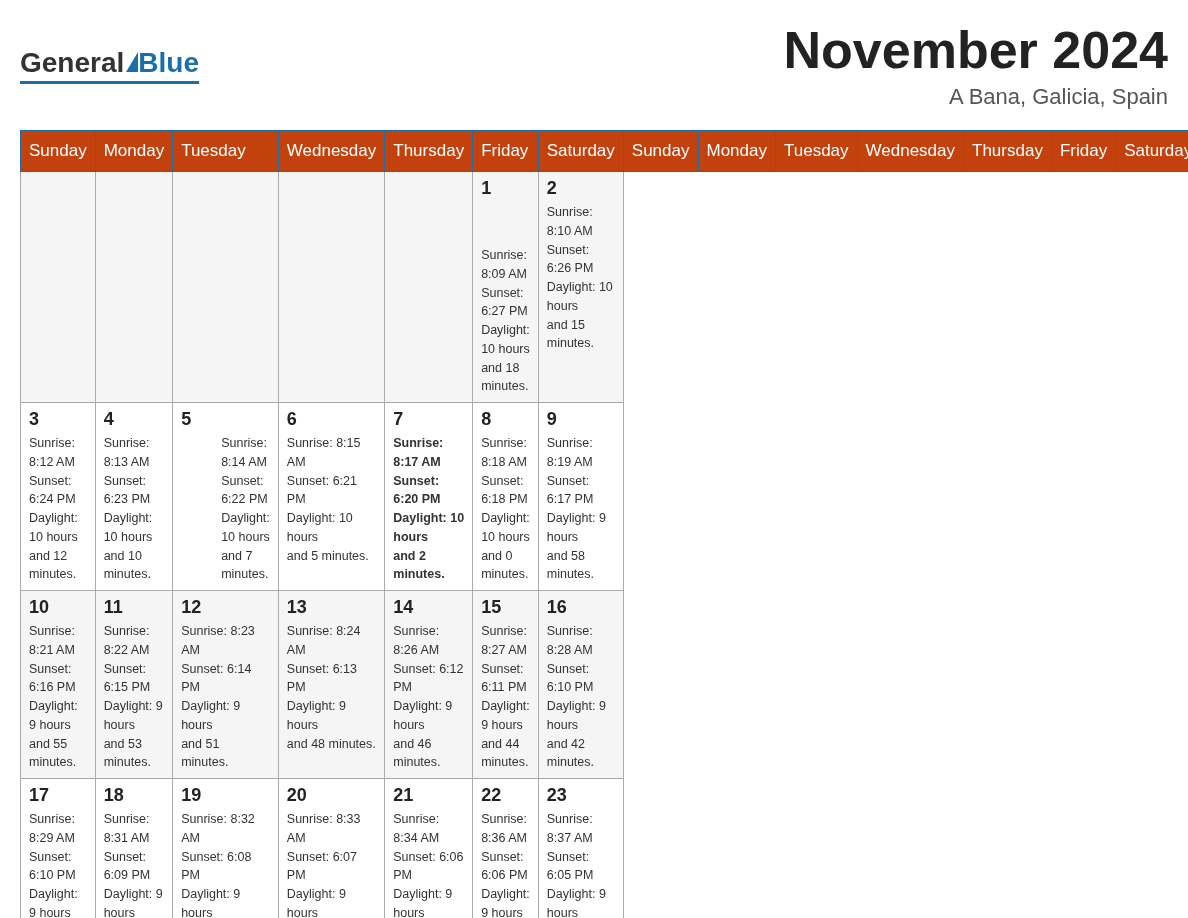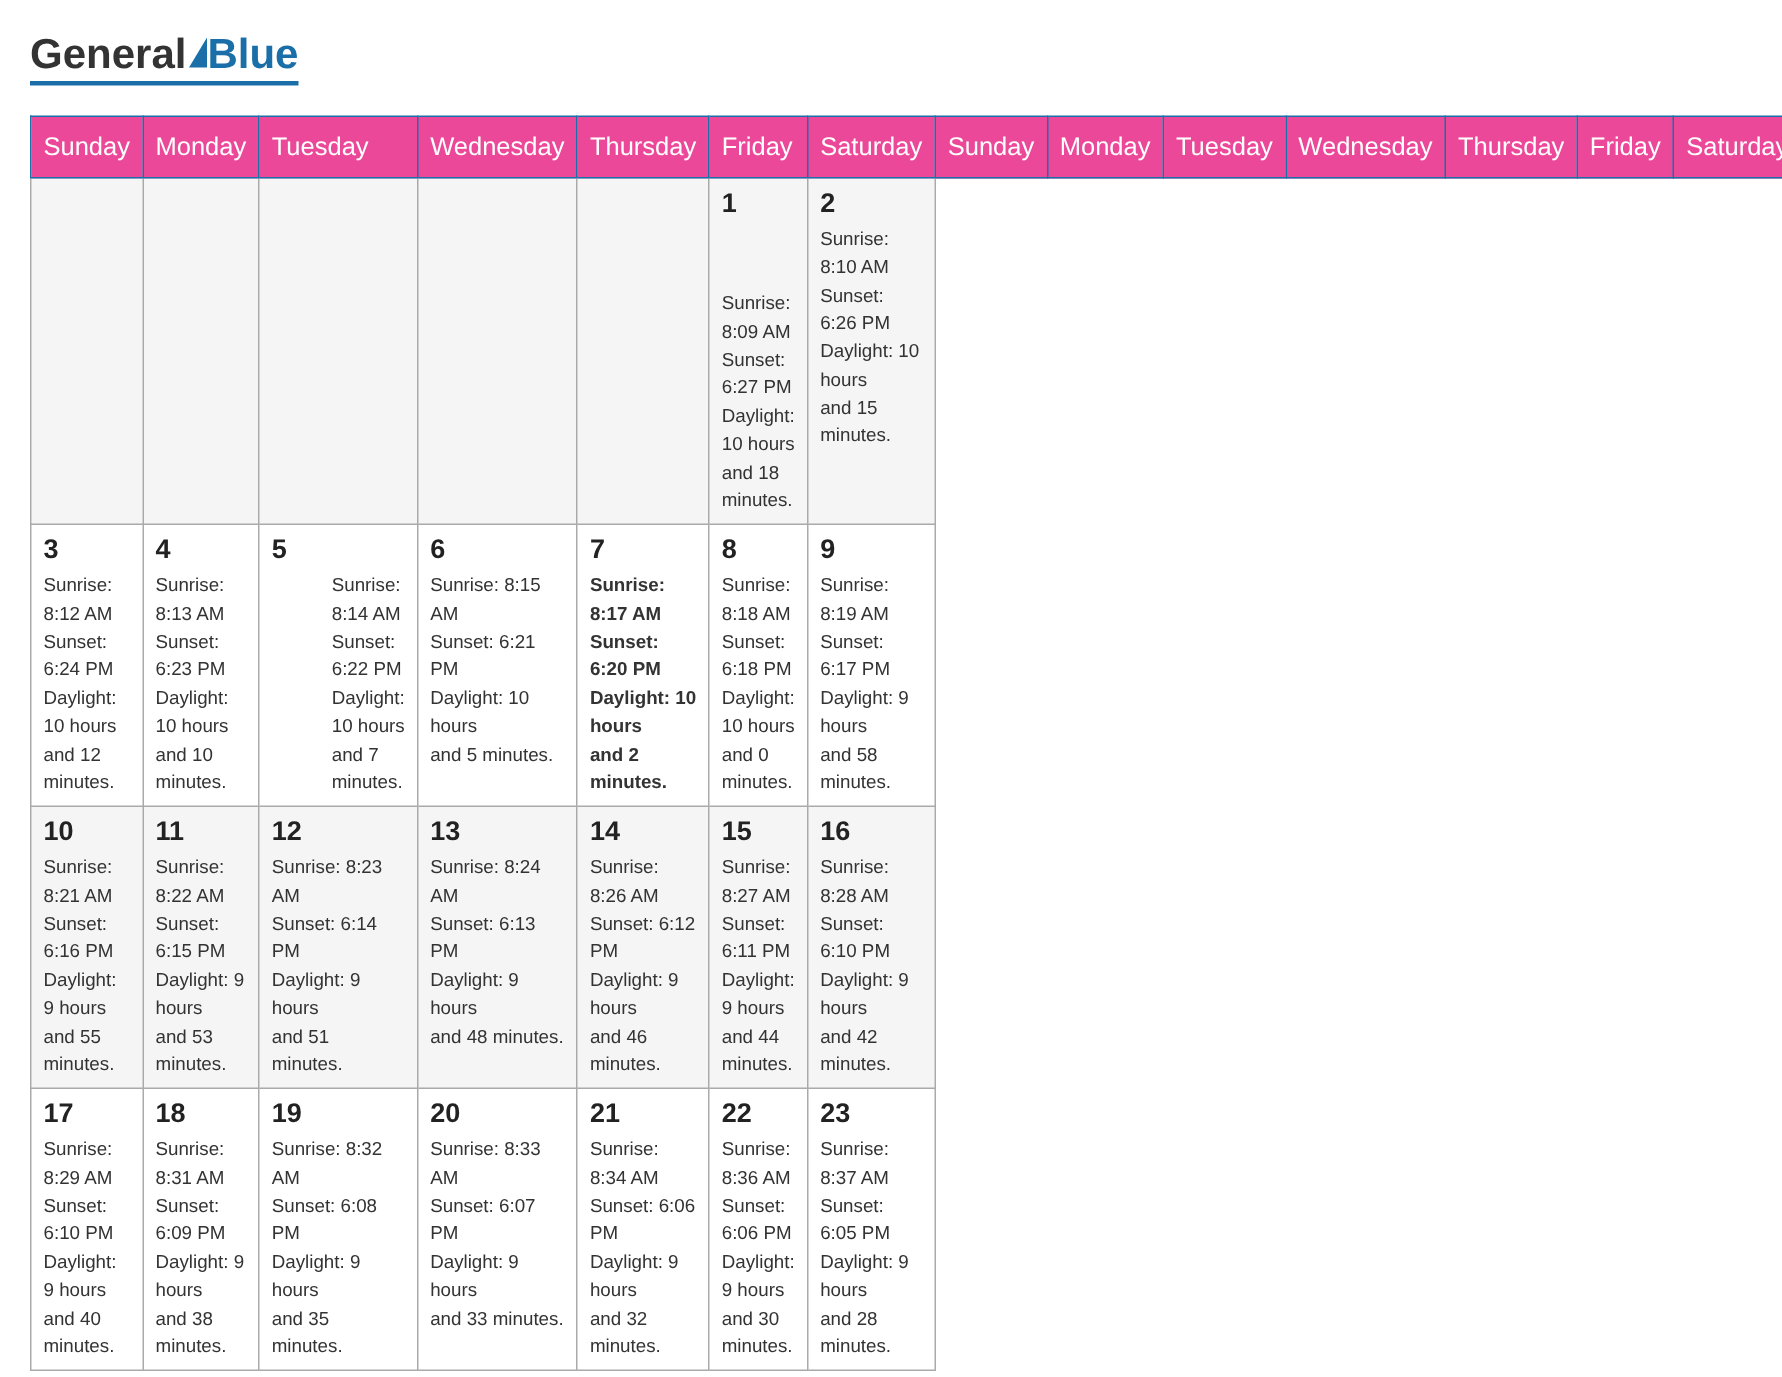--- a/index.html
+++ b/index.html
@@ -59,21 +59,21 @@
     .location-title {
       font-size: 22px;
       color: #555;
       margin-top: 4px;
     }
     table {
       width: 100%;
       border-collapse: collapse;
     }
     th {
-      background-color: #ec4899;
+      background-color: #c2410c;
       color: white;
       padding: 10px 8px;
       text-align: left;
       font-size: 17px;
       font-weight: normal;
       border: 1px solid #1a6fa8;
     }
     td {
       vertical-align: top;
       border: 1px solid #aaa;
@@ -108,20 +108,24 @@
 <div class="header">
   <div class="logo">
     <div class="logo-text">
       <span class="logo-general">General</span>
       <div class="logo-blue-part">
         <span class="logo-triangle"></span>
         <span class="logo-blue-text">Blue</span>
       </div>
     </div>
     <div style="border-bottom: 3px solid #1a6fa8; width: 100%; margin-top: 2px;"></div>
+  </div>
+  <div class="title-area">
+    <div class="month-title">November 2024</div>
+    <div class="location-title">A Bana, Galicia, Spain</div>
   </div>
 </div>
 
 <table>
   <thead>
     <tr>
     <th>Sunday</th>
         <th>Monday</th>
         <th>Tuesday</th>
         <th>Wednesday</th>

